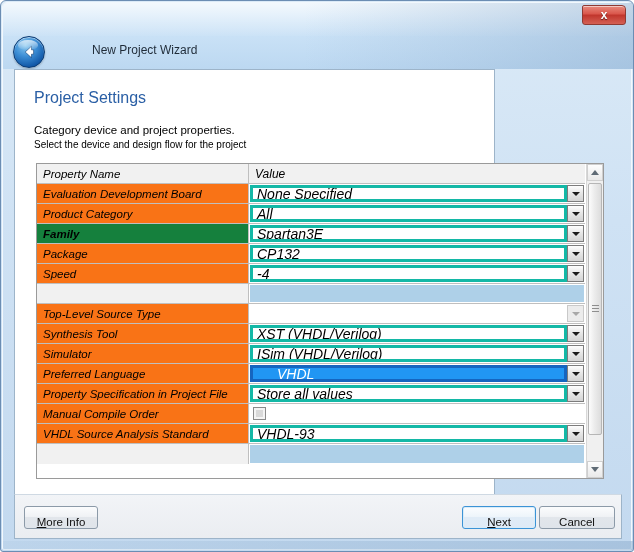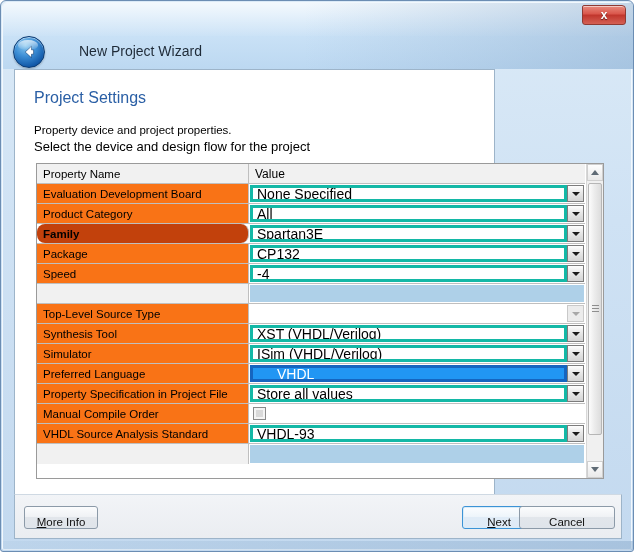--- a/index.html
+++ b/index.html
@@ -102,22 +102,22 @@
     position: absolute;
     left: 4px; top: 3px;
     width: 20px; height: 10px;
     border-radius: 50% 50% 45% 45%;
     background: linear-gradient(to bottom, rgba(255,255,255,0.70), rgba(255,255,255,0.03));
     pointer-events: none;
   }
 
   .wizard-title {
     position: absolute;
-    left: 76px; top: 40px;
-    font-size: 14px;
+    left: 89px; top: 40px;
+    font-size: 12px;
     color: #1f2b38;
     white-space: nowrap;
   }
 
   
   .content {
     position: absolute;
     left: 13px; top: 68px;
     width: 481px; height: 425px;
     box-sizing: border-box;
@@ -136,39 +136,40 @@
   .desc-line1 {
     position: absolute;
     left: 19px; top: 54px;
     font-size: 11.5px;
     color: #000000;
     white-space: nowrap;
   }
   .desc-line2 {
     position: absolute;
     left: 19px; top: 69px;
-    font-size: 13px;
+    font-size: 10px;
     color: #000000;
     white-space: nowrap;
   }
 
   
   .grid-frame {
     position: absolute;
     left: 21px; top: 93px;
     width: 568px; height: 316px;
     box-sizing: border-box;
     border: 1px solid #9a9a9a;
     background: #ffffff;
     overflow: hidden;
   }
   .grid-rows {
     position: absolute;
     left: 0; top: 0;
     width: 548px;
+    font-style: italic;
   }
   .row {
     position: relative;
     height: 20px;
     box-sizing: border-box;
     border-bottom: 1px solid #bfbfbf;
     display: flex;
   }
   .row:last-child { border-bottom: none; }
 
@@ -188,23 +189,22 @@
   }
   .row.header .cell-name,
   .row.header .cell-value {
     background: #f1f1f1;
   }
   .row.header .cell-value {
     border: none;
     padding-left: 6px;
   }
   .row.selected-name .cell-name {
-    background: #c2410c;
+    background: #15803d;
     font-weight: bold;
-    border-radius: 8px;
   }
   .row.blank .cell-name {
     background: #f1f1f1;
   }
 
   .cell-value {
     position: relative;
     flex: 1;
     box-sizing: border-box;
     background: #ffffff;
@@ -366,21 +366,21 @@
     justify-content: center;
     cursor: pointer;
   }
   .btn.more-info { left: 9px; top: 11px; width: 74px; }
   .btn.next {
     right: 85px; top: 11px; width: 74px;
     border: 1px solid #3c93d6;
     box-shadow: 0 0 0 1px #d9ecf8 inset;
     background: linear-gradient(to bottom, #fbfdff 0%, #eef5fb 45%, #e0ecf7 50%, #dfeaf6 100%);
   }
-  .btn.cancel { right: 6px; top: 11px; width: 96px; }
+  .btn.cancel { right: 6px; top: 11px; width: 76px; }
   .acc { text-decoration: underline; }
 
   .win-bottom-shade {
     position: absolute;
     left: 2px; bottom: 1px;
     width: 630px; height: 9px;
     background: linear-gradient(to right, rgba(170,198,224,0.25), rgba(140,172,205,0.5));
   }
 </style>
 </head>
@@ -402,21 +402,21 @@
         <path d="M12.5 4.2 L6.2 10 L12.5 15.8 L12.5 12.2 L14.6 12.2 L14.6 7.8 L12.5 7.8 Z" fill="#ffffff" stroke="#0a3a72" stroke-width="0.6"></path>
       </svg>
       <div class="back-highlight"></div>
     </div>
 
     <div class="wizard-title">New Project Wizard</div>
   </div>
 
   <div class="content">
     <div class="page-title">Project Settings</div>
-    <div class="desc-line1">Property device and project properties.</div>
+    <div class="desc-line1">Category device and project properties.</div>
     <div class="desc-line2">Select the device and design flow for the project</div>
 
     <div class="grid-frame">
       <div class="grid-rows" id="grid-rows">
           <div class="row header">
             <div class="cell-name">Property Name</div>
             <div class="cell-value">Value</div>
           </div>
           <div class="row">
             <div class="cell-name">Evaluation Development Board</div>

